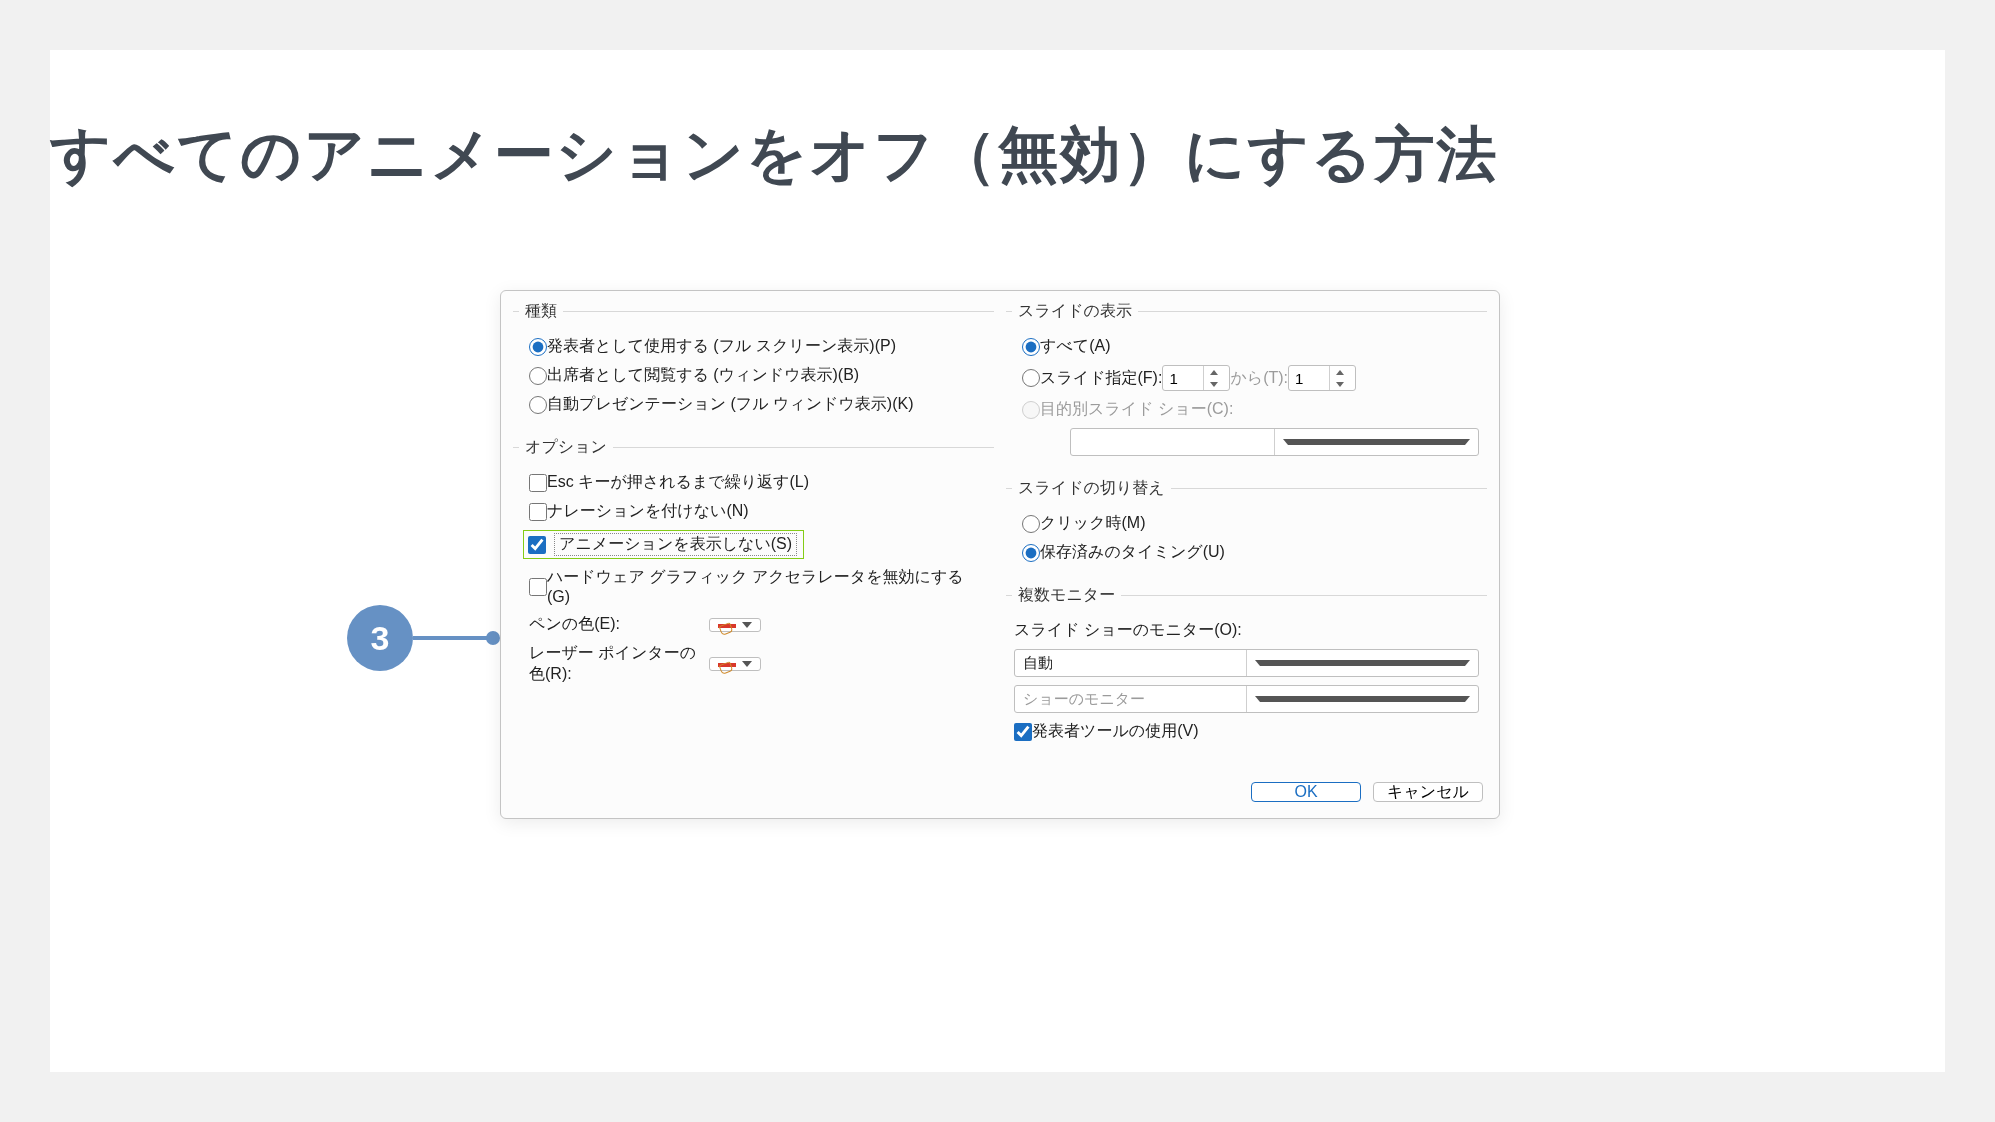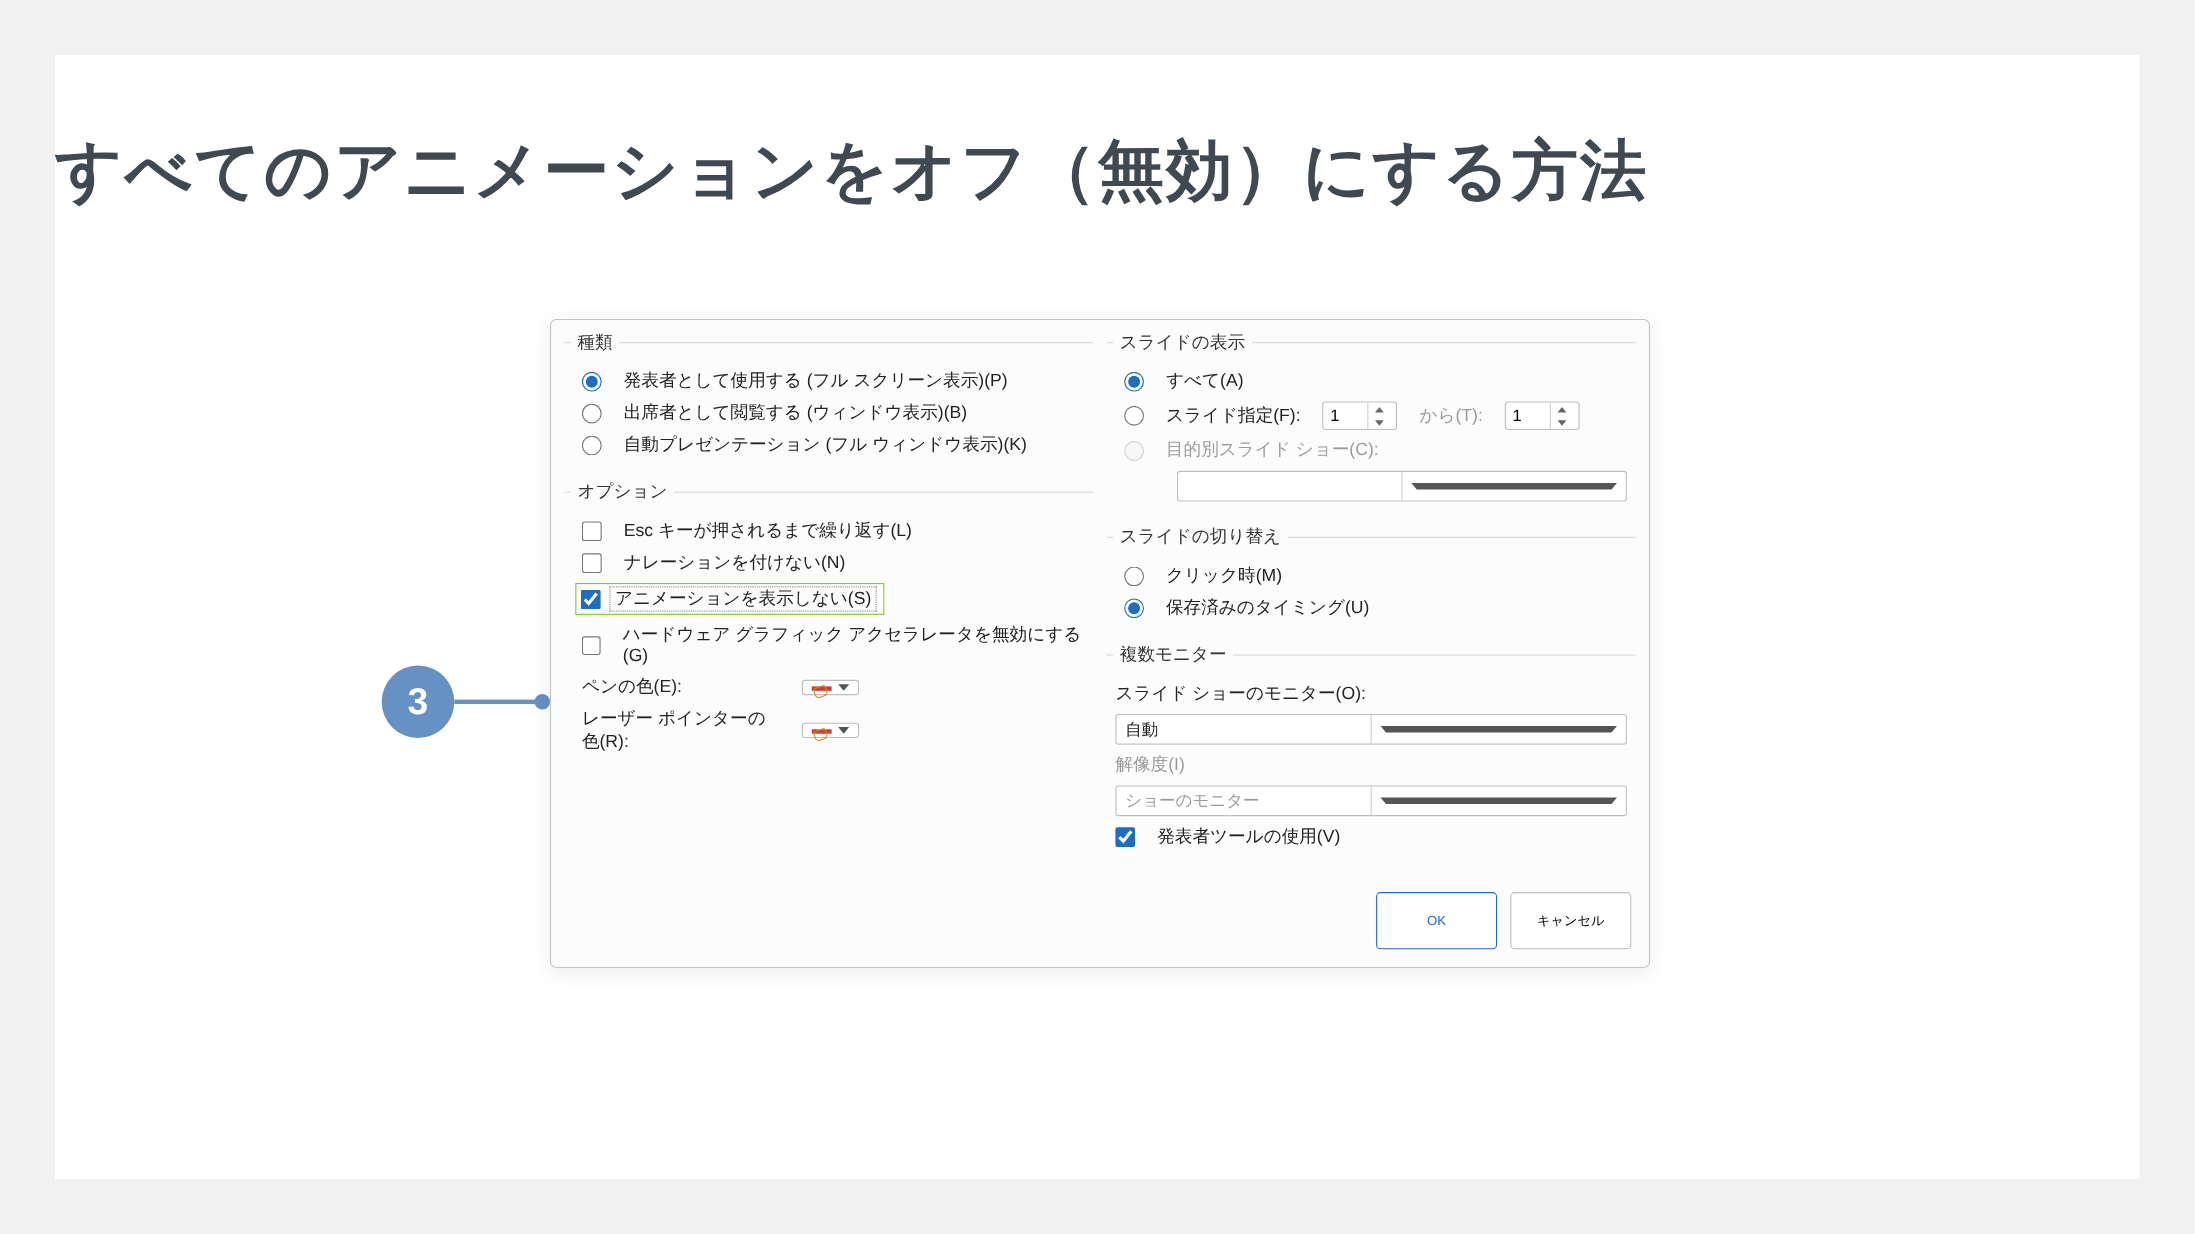--- a/index.html
+++ b/index.html
@@ -65,21 +65,21 @@
     padding: 10px 6px 8px 6px;
   }
   fieldset.group > legend {
     padding: 0 6px;
     font-size: 16px;
     color: #333;
   }
   .row {
     display: flex;
     align-items: center;
-    gap: 20px;
+    gap: 0;
     padding: 4px 2px;
     min-height: 28px;
   }
   .indent { padding-left: 10px; }
   input[type=radio], input[type=checkbox] {
     width: 18px; height: 18px;
     accent-color: #1b6ec2;
     margin: 0;
   }
   .disabled { color: #9b9b9b; }
@@ -158,25 +158,25 @@
     display: flex; align-items: center; justify-content: center;
   }
   .footer {
     display: flex;
     justify-content: flex-end;
     gap: 12px;
     padding: 8px 16px 16px 16px;
   }
   .btn {
     min-width: 110px;
-    height: 52px;
+    height: 20px;
     border: 1px solid #bfbfbf;
     background: #fff;
     border-radius: 4px;
-    font-size: 12px;
+    font-size: 16px;
     display: inline-flex; align-items: center; justify-content: center;
   }
   .btn.primary {
     border: 1.5px solid #1b6ec2;
     color: #1b6ec2;
     font-weight: 500;
   }
   .step-badge {
     position: absolute;
     width: 66px; height: 66px;
@@ -353,23 +353,20 @@
           </div>
           <div class="row">
             <div class="combo">
               <span>自動</span>
               <span class="cbtn">
                   <span class="caret"></span>
                 </span>
             </div>
           </div>
 
-          <div class="row disabled">
-            <span>解像度(I)</span>
-          </div>
           <div class="row">
             <div class="combo disabled">
               <span class="disabled">ショーのモニター</span>
               <span class="cbtn">
                   <span class="caret"></span>
                 </span>
             </div>
           </div>
 
           <label class="row">

